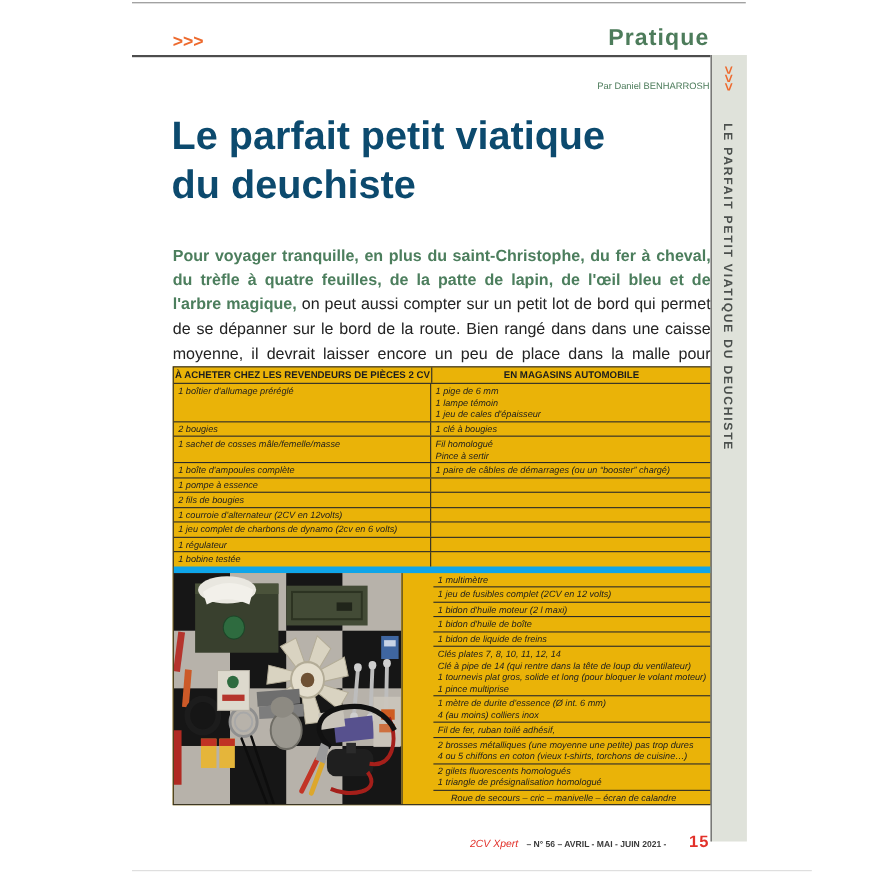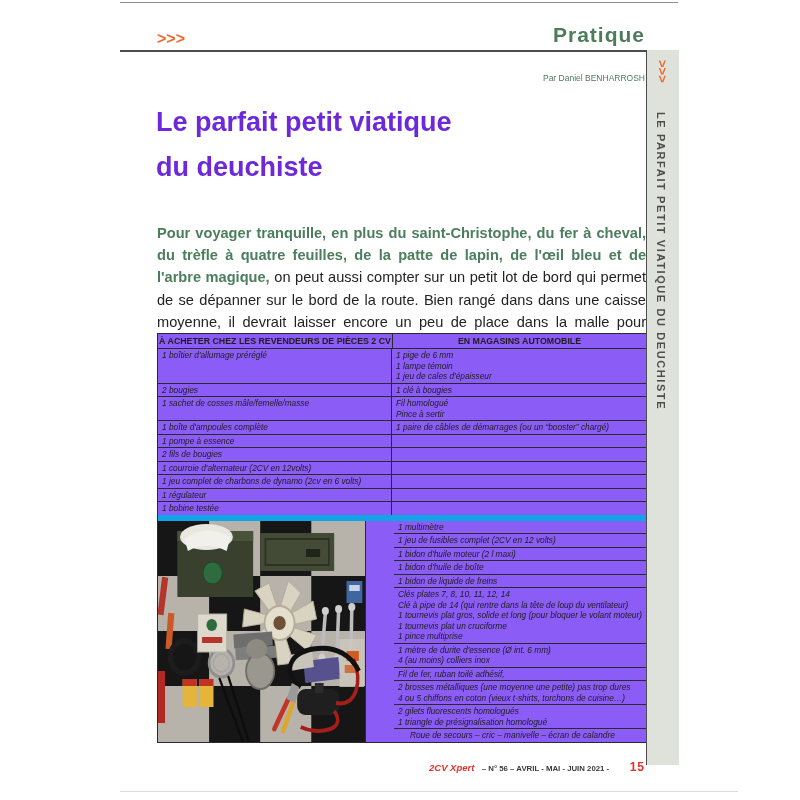--- a/index.html
+++ b/index.html
@@ -10,30 +10,30 @@
 
   
   .hdr-arrows{position:absolute;left:157px;top:30px;font-size:16px;font-weight:bold;
               color:#ed6a2e;letter-spacing:0px;}
   .hdr-section{position:absolute;right:155px;top:23px;font-size:21px;font-weight:bold;
                color:#4d7c5b;letter-spacing:1px;}
   .hdr-rule{position:absolute;left:120px;top:50px;width:526px;height:2px;background:#4d4d4d;}
   .byline{position:absolute;right:155px;top:73px;font-size:8.5px;color:#4d7c5b;}
 
   
-  .title{position:absolute;left:156px;top:100px;font-size:27px;line-height:45px;
-         font-weight:bold;color:#6d28d9;letter-spacing:0px;}
+  .title{position:absolute;left:156px;top:100px;font-size:36px;line-height:45px;
+         font-weight:bold;color:#0c4a6e;letter-spacing:0px;}
   .intro{position:absolute;left:157px;top:207px;width:489px;font-size:14.6px;line-height:22.4px;
          text-align:justify;}
   .intro .lead{color:#4c7e5d;font-weight:bold;}
   .intro .rest{color:#232323;}
 
   
   .table{position:absolute;left:157px;top:333px;width:488px;border:1px solid #2a2a2a;
-         font-size:8.3px;color:#1d1d1d;background:#8b5cf6;}
+         font-size:8.3px;color:#1d1d1d;background:#eab308;}
   .thead{display:flex;border-bottom:1px solid #2a2a2a;font-weight:bold;font-size:8.8px;}
   .thead .th{height:14px;line-height:14px;text-align:center;overflow:hidden;white-space:nowrap;}
   .thead .th.left{width:234px;border-right:1px solid #2a2a2a;}
   .thead .th.right{flex:1;}
   .trow{display:flex;border-bottom:1px solid #2a2a2a;}
   .trow:last-child{border-bottom:6px solid #0ea5e9;}
   .cell{padding:1px 0;font-style:italic;}
   .cell.left{width:234px;border-right:1px solid #2a2a2a;box-sizing:border-box;}
   .cell.right{flex:1;}
   .cell-line{line-height:10.5px;padding:0 4px;white-space:nowrap;overflow:hidden;}
@@ -41,23 +41,23 @@
 
   .photo-section{display:flex;gap:28px;}
   .photo{width:234px;border-right:1px solid #2a2a2a;box-sizing:border-box;position:relative;overflow:hidden;}
   .photo svg{position:absolute;left:0;top:0;width:100%;height:100%;}
   .photo-rows{flex:1;display:flex;flex-direction:column;}
   .prow{border-bottom:1px solid #2a2a2a;}
   .prow:last-child{border-bottom:none;margin-left:12px;}
 
   
   .footer{position:absolute;right:155px;top:757px;white-space:nowrap;}
-  .footer .mag{color:#e2312a;font-weight:bold;font-style:italic;font-size:9.5px;margin-right:3px;}
+  .footer .mag{color:#e2312a;font-weight:normal;font-style:italic;font-size:9.5px;margin-right:3px;}
   .footer .issue{color:#3a3a3a;font-weight:bold;font-size:7.8px;margin-right:16px;}
-  .footer .pnum{color:#e2312a;font-weight:bold;font-size:12px;letter-spacing:1px;}
+  .footer .pnum{color:#e2312a;font-weight:bold;font-size:15px;letter-spacing:1px;}
 
   
   .sidebar{position:absolute;left:646px;top:50px;width:32px;height:715px;background:#dfe2da;
            border-left:1px solid #4d4d4d;}
   .side-arrows{position:absolute;left:8px;top:10px;writing-mode:vertical-rl;
                font-size:13px;font-weight:bold;color:#ed6a2e;letter-spacing:0px;}
   .side-title{position:absolute;left:8px;top:62px;writing-mode:vertical-rl;
               font-size:11px;font-weight:bold;color:#4b504d;letter-spacing:1.6px;}
 </style>
 </head>
@@ -297,21 +297,20 @@
           <div class="prow">
             <div class="cell full">
               <div class="cell-line">1 bidon de liquide de freins</div>
             </div>
           </div>
           <div class="prow">
             <div class="cell full">
               <div class="cell-line">Clés plates 7, 8, 10, 11, 12, 14</div>
               <div class="cell-line">Clé à pipe de 14 (qui rentre dans la tête de loup du ventilateur)</div>
               <div class="cell-line">1 tournevis plat gros, solide et long (pour bloquer le volant moteur)</div>
-              <div class="cell-line">1 tournevis plat un cruciforme</div>
               <div class="cell-line">1 pince multiprise</div>
             </div>
           </div>
           <div class="prow">
             <div class="cell full">
               <div class="cell-line">1 mètre de durite d'essence (Ø int. 6 mm)</div>
               <div class="cell-line">4 (au moins) colliers inox</div>
             </div>
           </div>
           <div class="prow">

